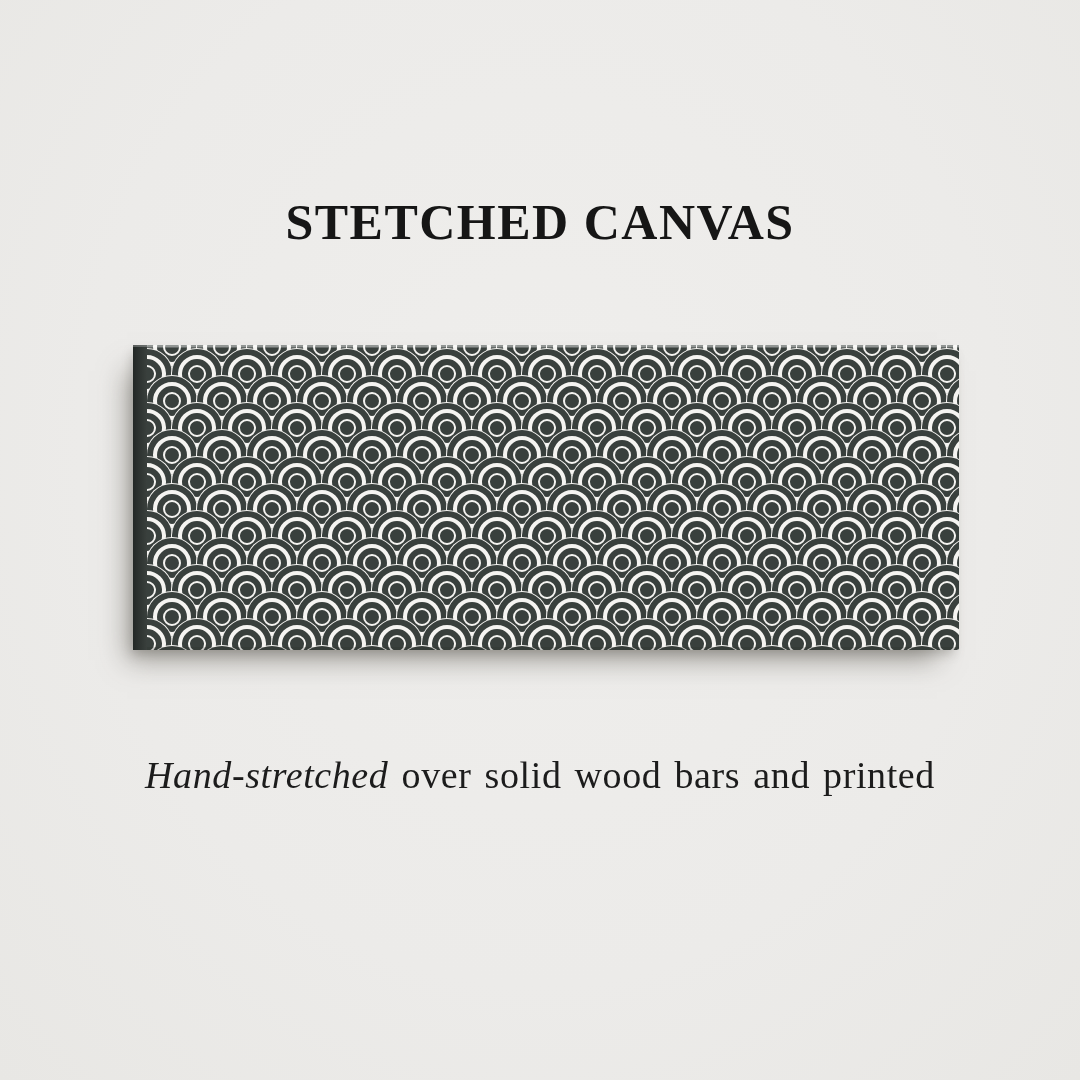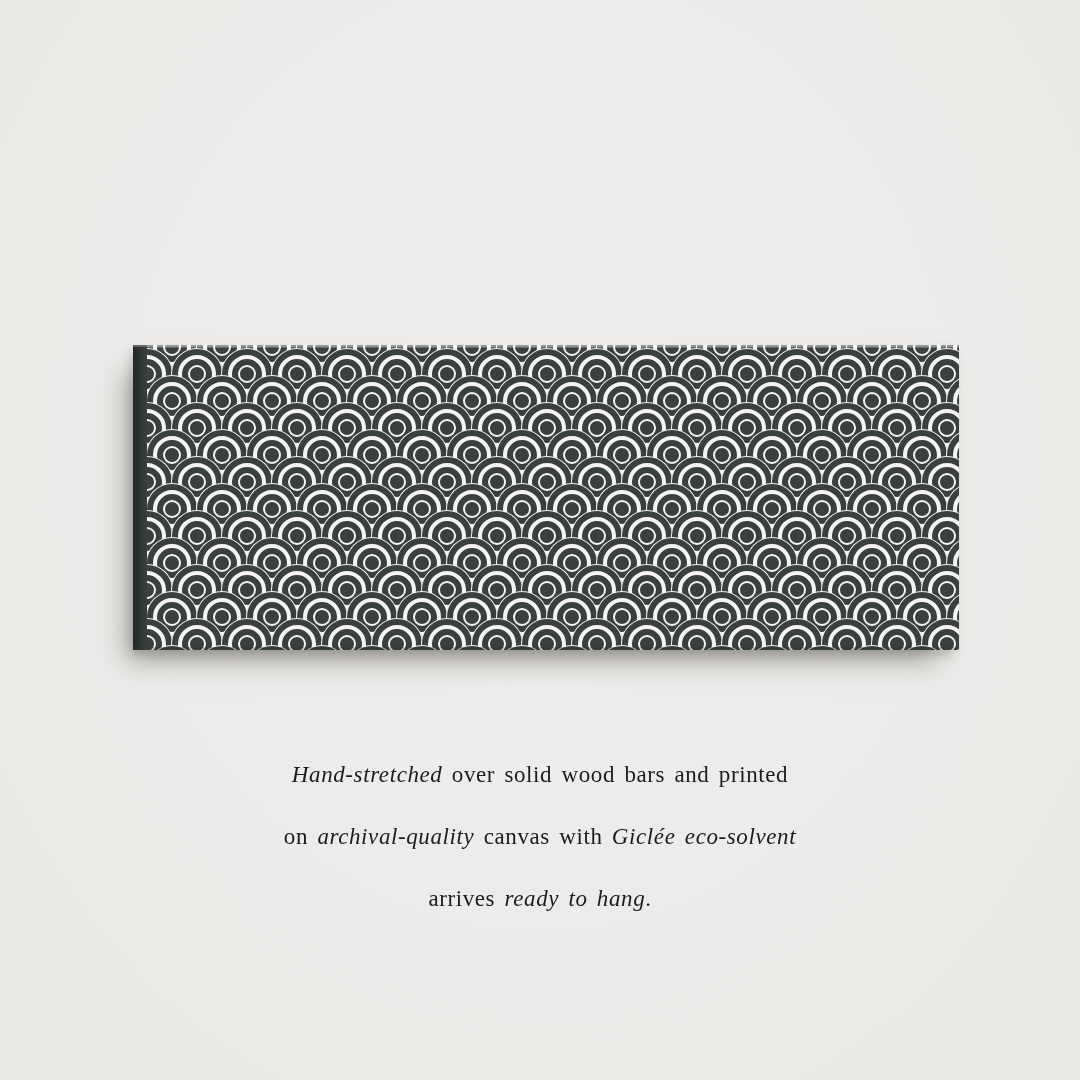--- a/index.html
+++ b/index.html
@@ -62,35 +62,36 @@
     display: block;
     width: 812px;
     height: 305px;
   }
   .description {
     position: absolute;
     top: 744px;
     left: 0;
     right: 0;
     text-align: center;
-    font-size: 23px;
+    font-size: 38px;
     line-height: 62px;
     color: #1c1c1c;
     letter-spacing: 0.6px;
     word-spacing: 3px;
   }
   .description .it {
     font-style: italic;
   }
 </style>
 </head>
 <body>
 
 <div class="stage">
 
+  <div class="title">STETCHED CANVAS</div>
 
   <div class="mockup">
     <div class="side-edge"></div>
     <div class="front-face">
       <svg viewBox="0 0 812 305">
         <defs>
           <g id="sc">
             <circle r="26" fill="#f5f4f1"></circle>
             <circle r="22" fill="none" stroke="#39403d" stroke-width="6"></circle>
             <circle r="12" fill="none" stroke="#39403d" stroke-width="6"></circle>
@@ -109,17 +110,15 @@
         </defs>
         <rect width="812" height="305" fill="url(#sg)"></rect>
         <rect width="812" height="2.5" fill="rgba(255,255,255,0.45)"></rect>
         <rect y="302" width="812" height="3" fill="rgba(40,45,42,0.22)"></rect>
       </svg>
     </div>
   </div>
 
   <div class="description">
     <div class="line"><span class="it">Hand-stretched</span><span> over solid wood bars and printed</span></div>
-    <div class="line"><span>on </span><span class="it">archival-quality</span><span> canvas with </span><span class="it">Giclée eco-solvent</span></div>
-    <div class="line"><span>arrives </span><span class="it">ready to hang</span><span>.</span></div>
   </div>
 
 </div>
 
 </body></html>

